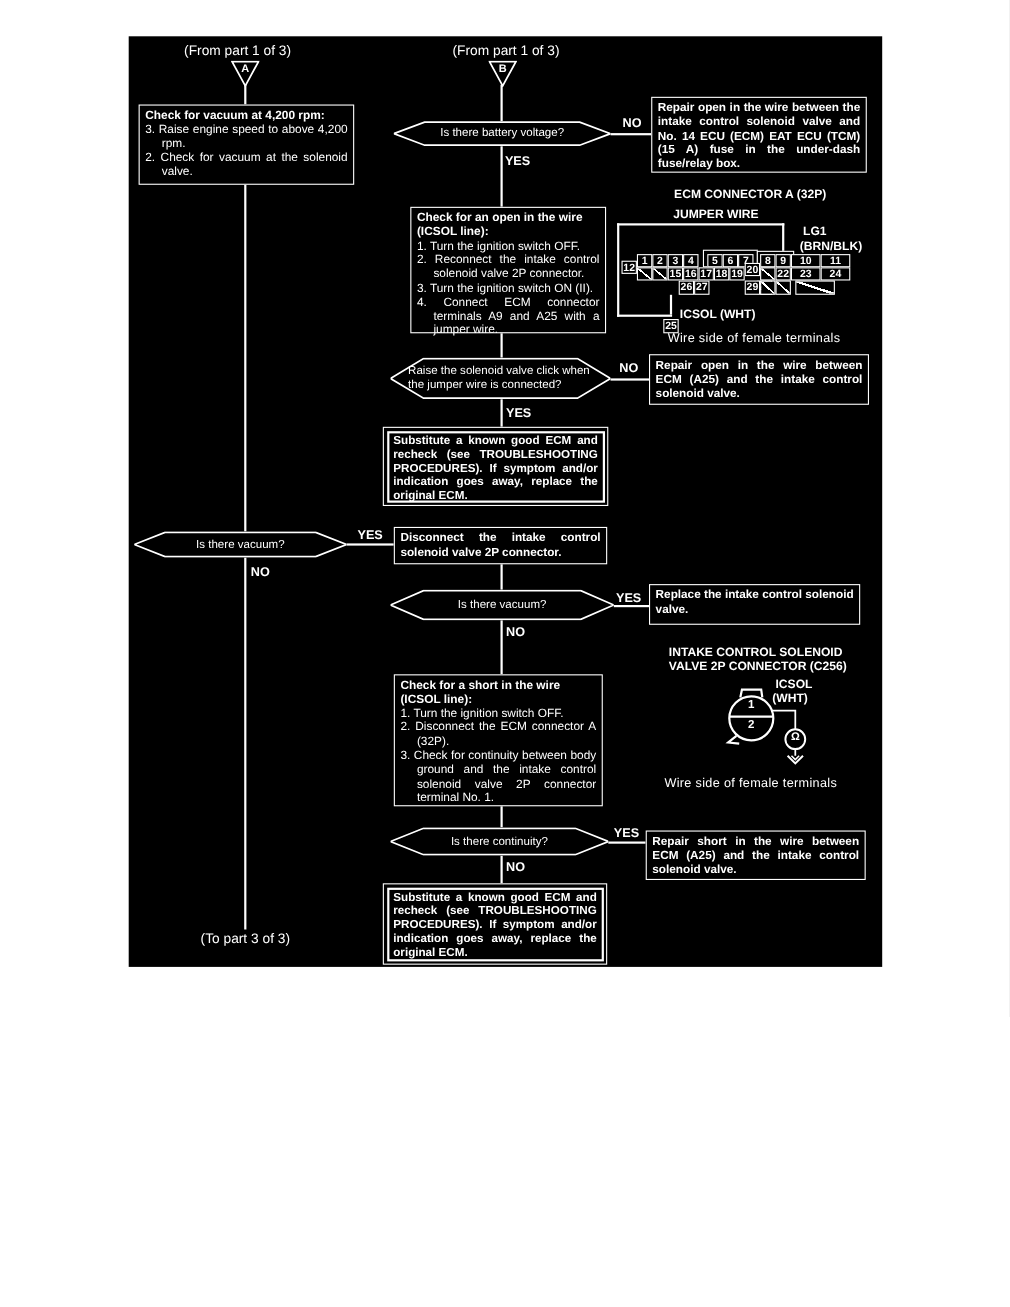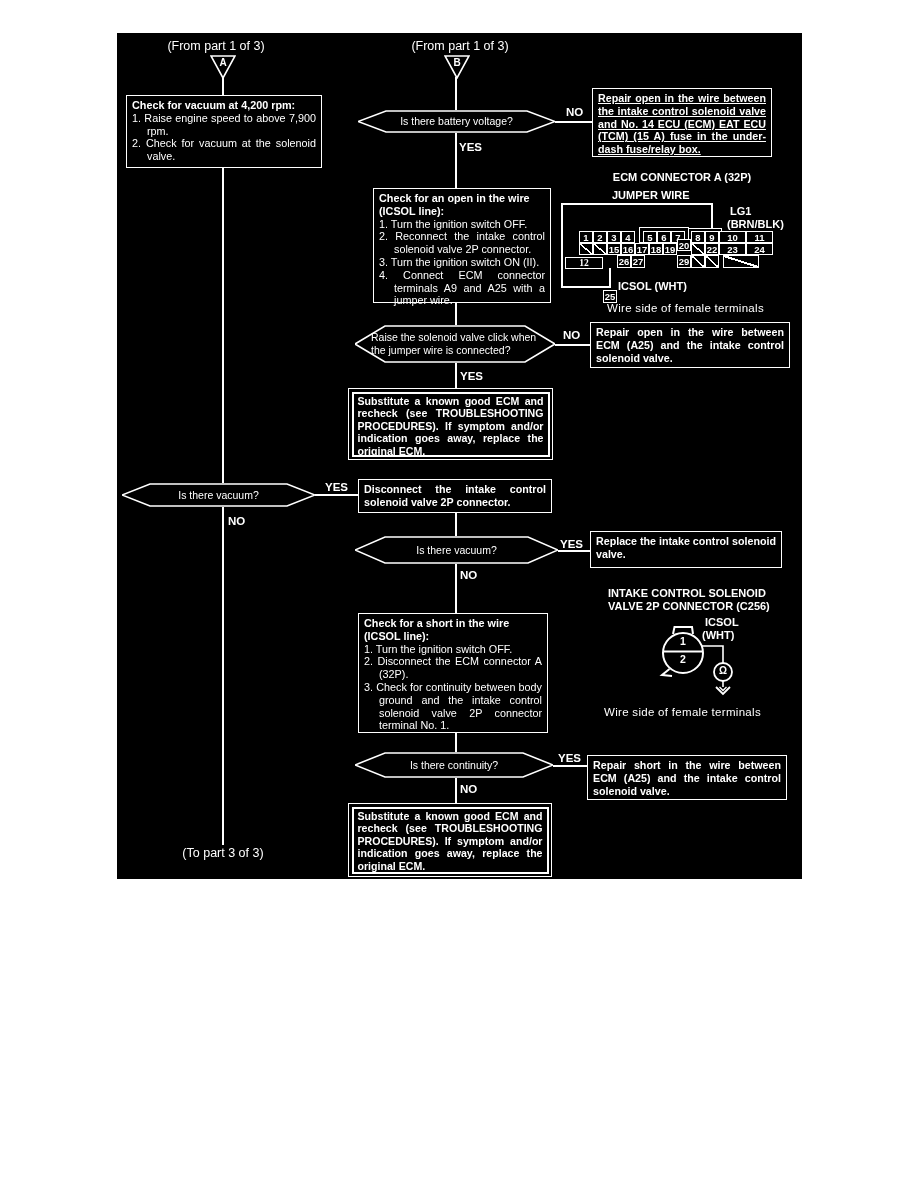--- a/index.html
+++ b/index.html
@@ -62,21 +62,21 @@
 
   <div class="cap" style="left:29px;top:6px;width:140px;text-align:center;">(From part 1 of 3)</div>
   <svg style="left:93px;top:22px;" width="26" height="24">
     <polygon points="1,1 25,1 13,23" fill="#000" stroke="#fff" stroke-width="1.6"></polygon>
   </svg>
   <div class="tri-letter" style="left:93px;top:24px;">A</div>
   <div class="vl" style="left:105px;top:44px;height:18px;"></div>
 
   <div class="fbox" style="left:9px;top:62px;width:196px;height:73px;">
     <div class="box-title">Check for vacuum at 4,200 rpm:</div>
-    <div class="step">1.  Raise engine speed to above 7,900 rpm.</div>
+    <div class="step">3.  Raise engine speed to above 4,200 rpm.</div>
     <div class="step">2.  Check for vacuum at the solenoid valve.</div>
   </div>
   <div class="vl" style="left:105px;top:135px;height:315px;"></div>
 
   <div class="dia" style="left:5px;top:450px;width:193px;height:24px;">
     <svg width="193" height="24">
           <polygon points="0,12 28,1 165,1 193,12 165,23 28,23" fill="#000" stroke="#fff" stroke-width="1.6"></polygon>
         </svg>
     <div class="dia-label">Is there vacuum?</div>
   </div>
@@ -94,21 +94,21 @@
   <div class="vl" style="left:338px;top:44px;height:33px;"></div>
 
   <div class="dia" style="left:241px;top:77px;width:197px;height:23px;">
     <svg width="197" height="23">
           <polygon points="0,11.5 28,1 169,1 197,11.5 169,22 28,22" fill="#000" stroke="#fff" stroke-width="1.6"></polygon>
         </svg>
     <div class="dia-label">Is there battery voltage?</div>
   </div>
   <div class="lbl" style="left:449px;top:73px;">NO</div>
   <div class="hl" style="left:438px;top:88px;width:37px;"></div>
-  <div class="fbox bold" style="left:475px;top:55px;width:180px;height:69px;text-decoration:underline;">Repair open in the wire between the intake control solenoid valve and No. 14 ECU (ECM) EAT ECU (TCM) (15 A) fuse  in the under-dash fuse/relay box.</div>
+  <div class="fbox bold" style="left:475px;top:55px;width:196px;height:69px;">Repair open in the wire between the intake control solenoid valve and No. 14 ECU (ECM) EAT ECU (TCM) (15 A) fuse  in the under-dash fuse/relay box.</div>
   <div class="lbl" style="left:342px;top:108px;">YES</div>
   <div class="vl" style="left:338px;top:100px;height:55px;"></div>
 
   <div class="fbox" style="left:256px;top:155px;width:178px;height:115px;">
     <div class="box-title">Check for an open in the wire (ICSOL line):</div>
     <div class="step">1.  Turn the ignition switch OFF.</div>
     <div class="step">2.  Reconnect the intake control solenoid valve 2P connector.</div>
     <div class="step">3.  Turn the ignition switch ON (II).</div>
     <div class="step">4.  Connect ECM connector terminals A9 and A25 with a jumper wire.</div>
   </div>
@@ -134,21 +134,21 @@
   <div class="pin" style="left:490px;top:198px;width:14px;height:12px;">3</div>
   <div class="pin" style="left:504px;top:198px;width:14px;height:12px;">4</div>
   <div class="pin" style="left:526px;top:198px;width:14px;height:12px;">5</div>
   <div class="pin" style="left:540px;top:198px;width:14px;height:12px;">6</div>
   <div class="pin" style="left:554px;top:198px;width:14px;height:12px;">7</div>
   <div class="pin" style="left:574px;top:198px;width:14px;height:12px;">8</div>
   <div class="pin" style="left:588px;top:198px;width:14px;height:12px;">9</div>
   <div class="pin" style="left:602px;top:198px;width:27px;height:12px;">10</div>
   <div class="pin" style="left:629px;top:198px;width:27px;height:12px;">11</div>
 
-  <div class="pin" style="left:448px;top:224px;width:38px;height:12px;font-family:Liberation Serif, serif;">12</div>
+  <div class="pin" style="left:448px;top:204px;width:14px;height:12px;">12</div>
   <div class="pin hatch" style="left:462px;top:210px;width:14px;height:12px;"></div>
   <div class="pin hatch" style="left:476px;top:210px;width:14px;height:12px;"></div>
   <div class="pin" style="left:490px;top:210px;width:14px;height:12px;">15</div>
   <div class="pin" style="left:504px;top:210px;width:14px;height:12px;">16</div>
   <div class="pin" style="left:518px;top:210px;width:14px;height:12px;">17</div>
   <div class="pin" style="left:532px;top:210px;width:14px;height:12px;">18</div>
   <div class="pin" style="left:546px;top:210px;width:14px;height:12px;">19</div>
   <div class="pin" style="left:560px;top:206px;width:14px;height:12px;">20</div>
   <div class="pin hatch" style="left:574px;top:210px;width:14px;height:12px;"></div>
   <div class="pin" style="left:588px;top:210px;width:14px;height:12px;">22</div>

